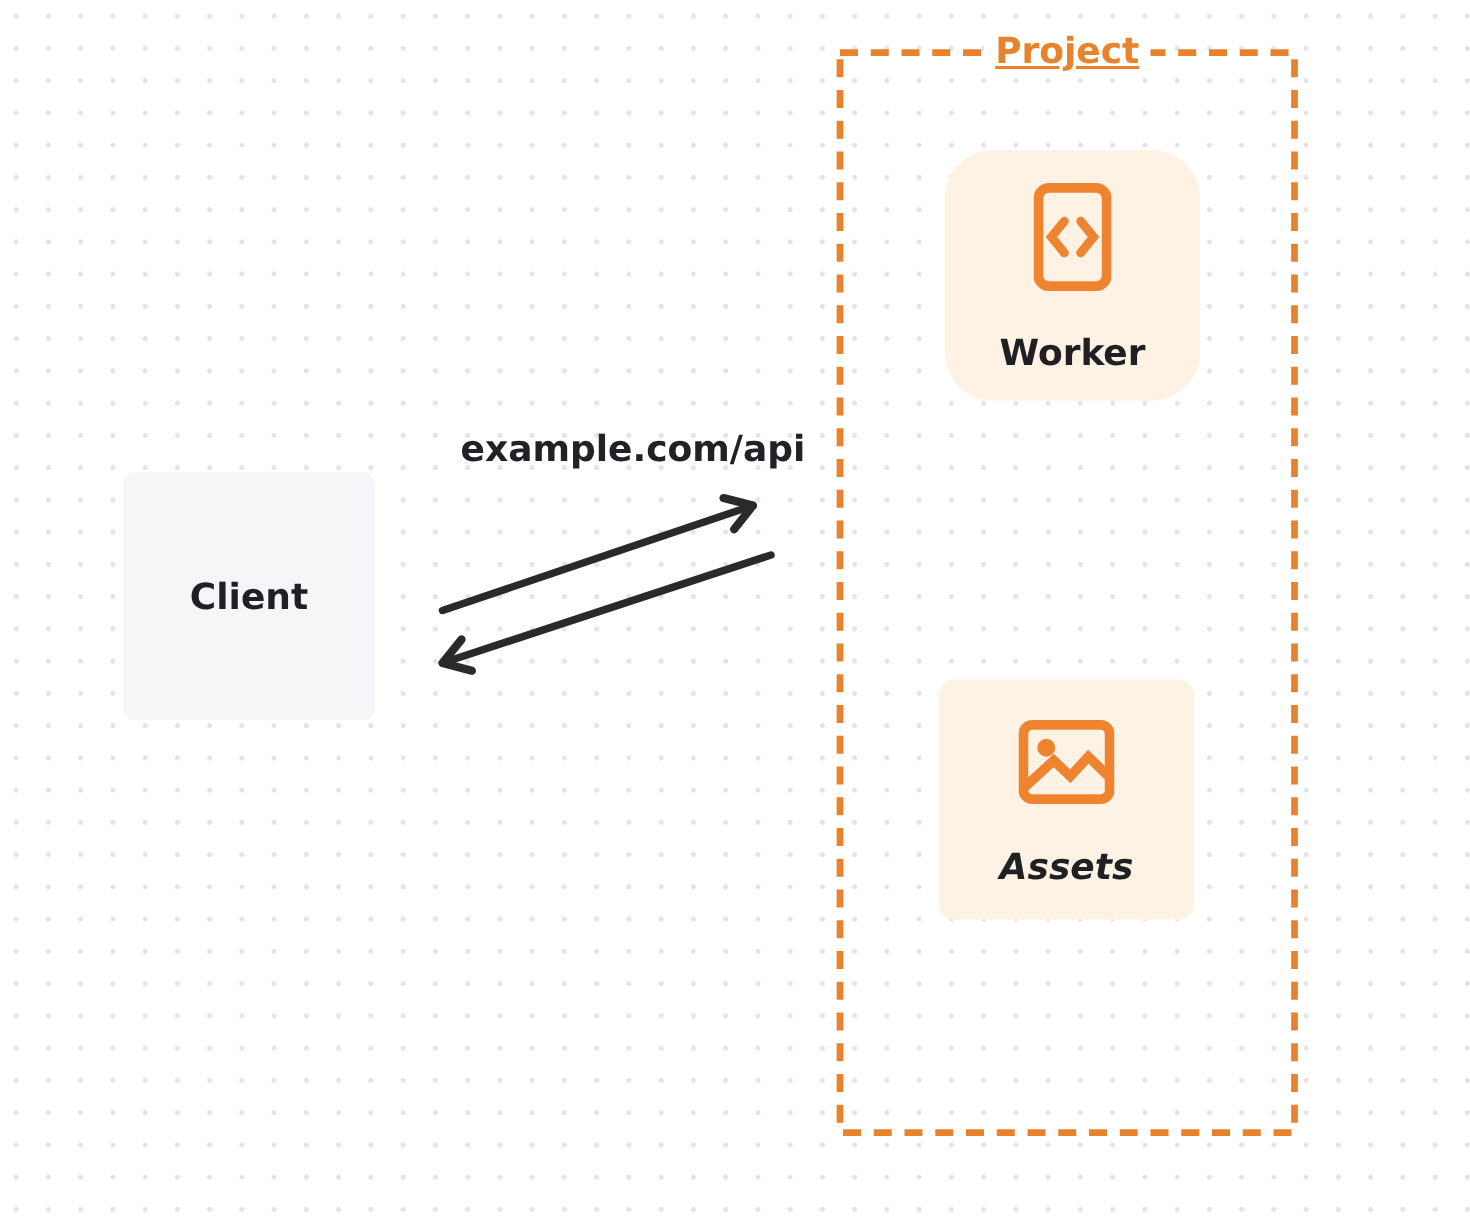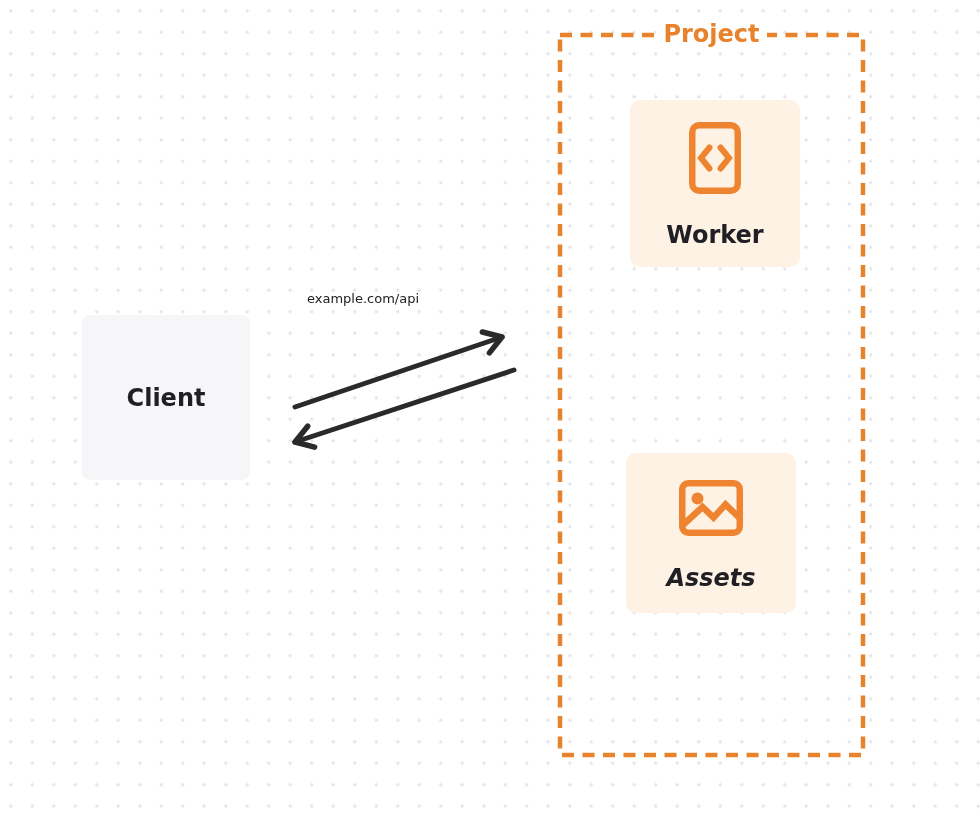--- a/index.html
+++ b/index.html
@@ -27,20 +27,21 @@
     text-align: center;
   }
   .project-label-wrap span {
     display: inline-block;
     background: #ffffff;
     padding: 0 7px;
     font-size: 24px;
     font-weight: 700;
     color: #e8822d;
     line-height: 28px;
+    text-decoration: underline;
   }
   .card {
     position: absolute;
     border-radius: 10px;
     display: flex;
     flex-direction: column;
     align-items: center;
     justify-content: center;
   }
   .card .card-label {
@@ -56,35 +57,36 @@
     border-radius: 8px;
     align-items: center;
   }
   .worker-card {
     left: 630px; top: 100px;
     width: 170px; height: 167px;
     background: #fdf2e4;
     gap: 27px;
     padding-top: 4px;
     box-sizing: border-box;
+    border-radius: 32px;
   }
   .assets-card {
     left: 626px; top: 453px;
     width: 170px; height: 160px;
     background: #fdf2e4;
     gap: 28px;
     padding-top: 6px;
     box-sizing: border-box;
     font-style: italic;
   }
   .api-label {
     position: absolute;
     left: 307px; top: 288px;
-    font-size: 13px;
-    font-weight: 400;
+    font-size: 24px;
+    font-weight: 700;
     color: #222126;
     line-height: 22px;
     white-space: nowrap;
   }
   .file-tree {
     position: absolute;
     left: 597px; top: 619px;
     margin: 0;
     font-family: "DejaVu Sans Mono", "Liberation Mono", monospace;
     font-size: 15.5px;

